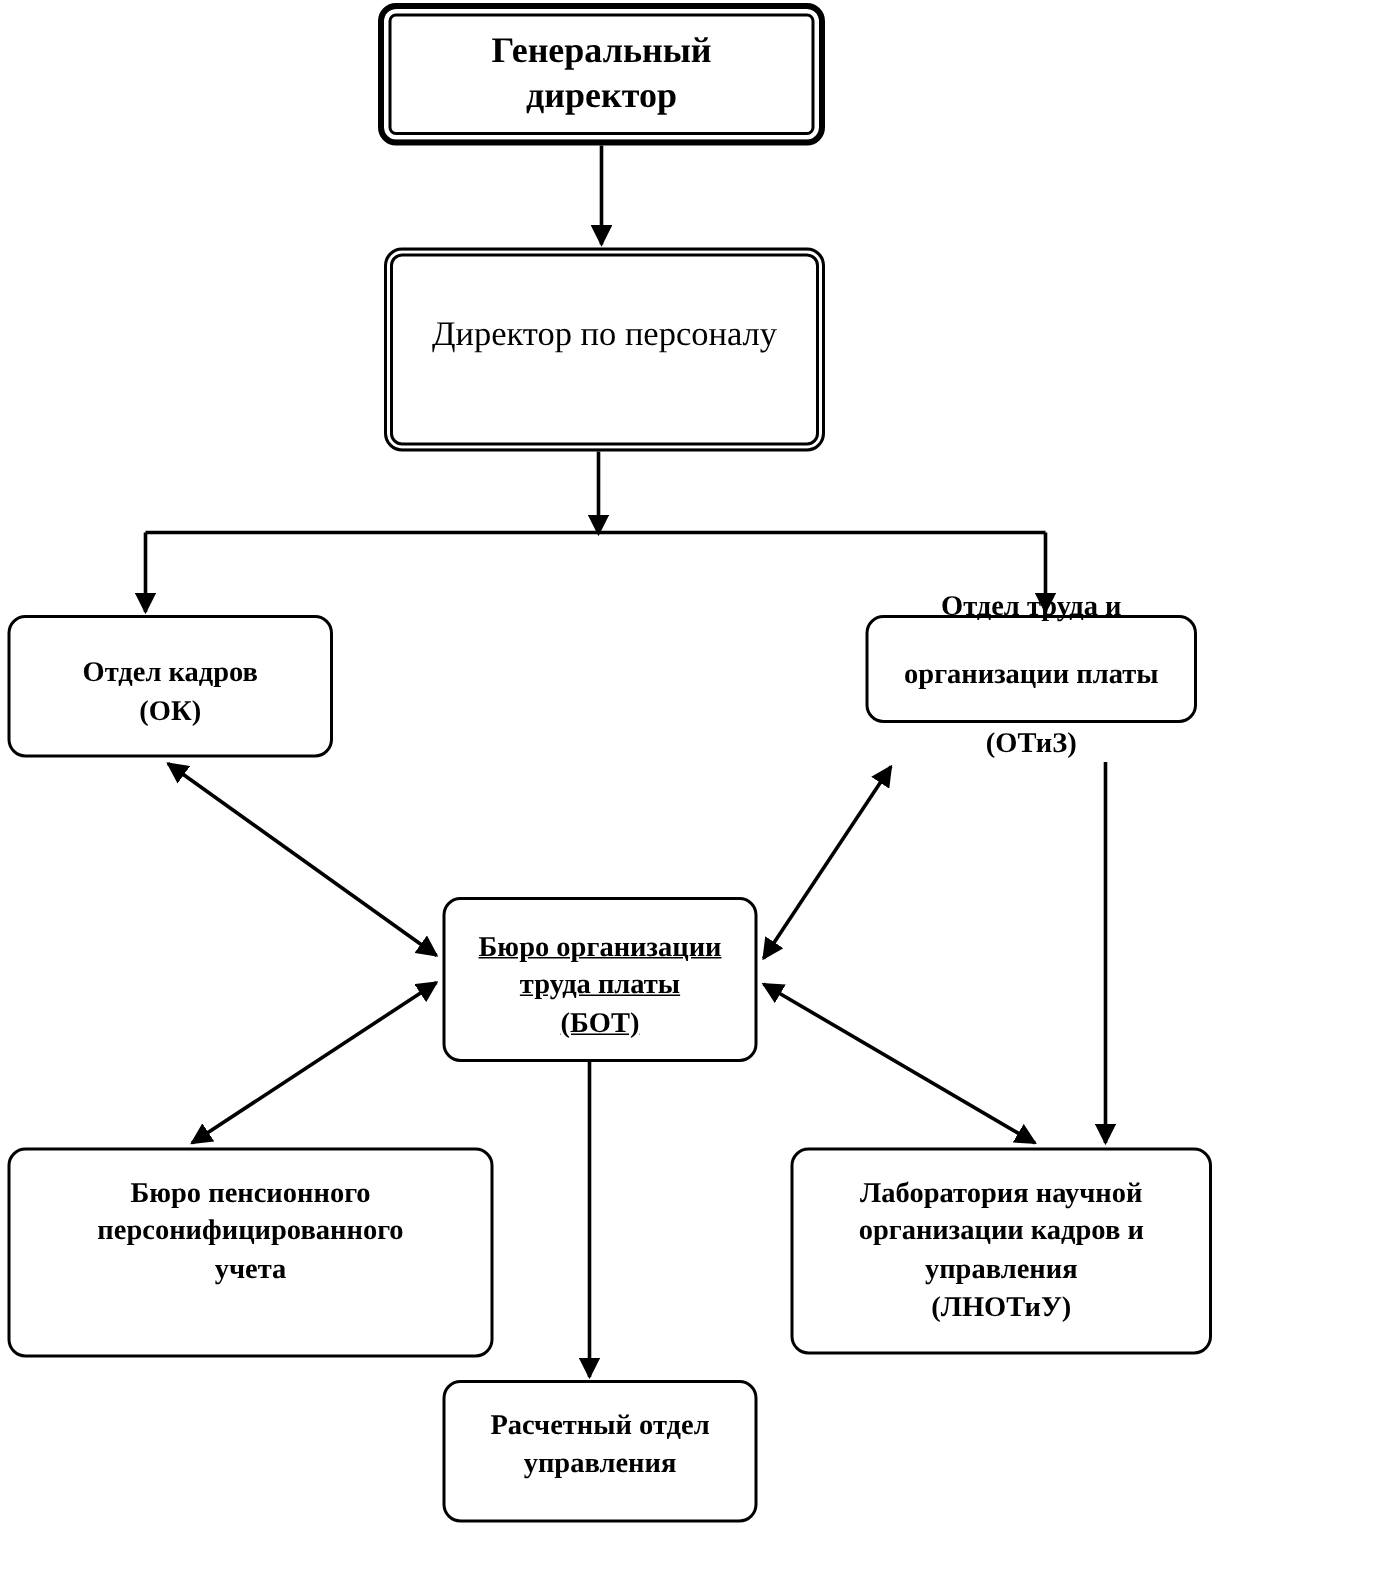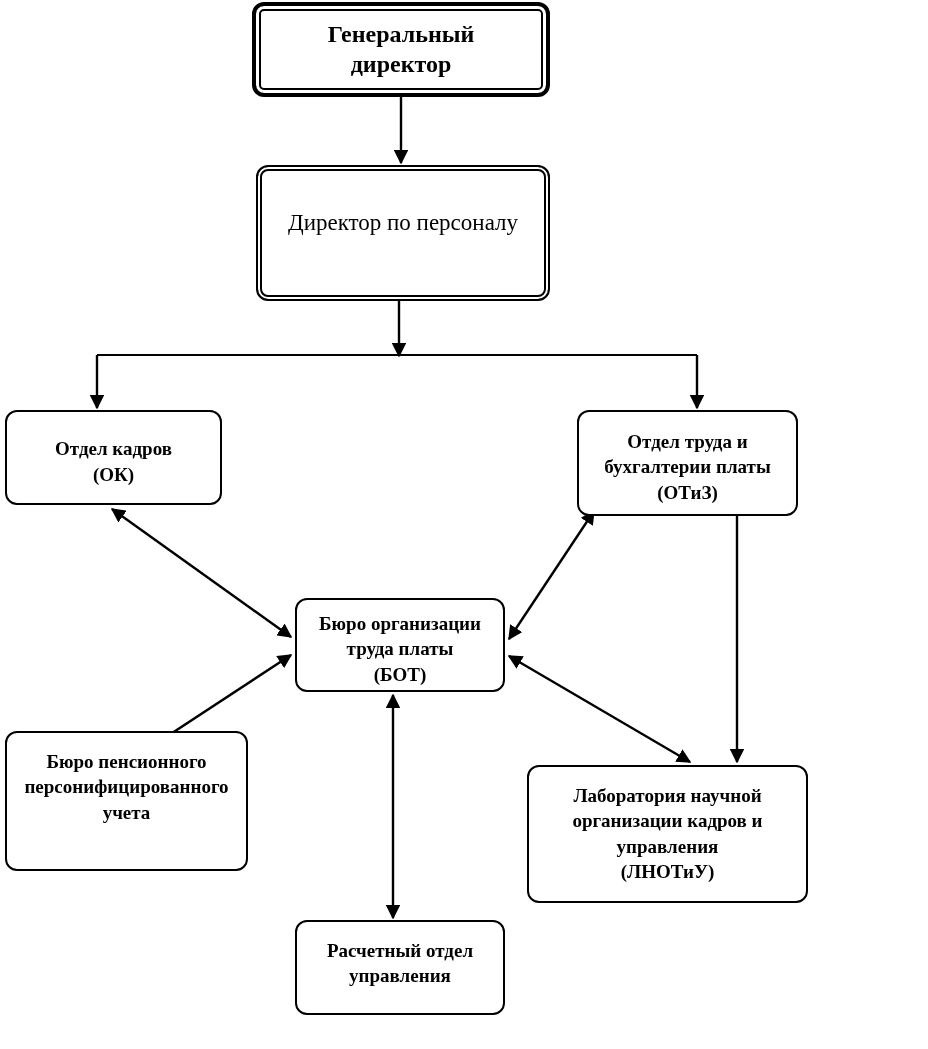--- a/index.html
+++ b/index.html
@@ -145,33 +145,33 @@
 
   <div class="node node-plain center-v" style="left:5px; top:410px; width:217px; height:95px;">
     <span class="line">Отдел кадров</span>
     <span class="line">(ОК)</span>
   </div>
 
   <div class="node node-double" style="left:256px; top:165px; width:294px; height:136px;">
     <span class="line">Директор по персоналу</span>
   </div>
 
-  <div class="node node-plain center-v" style="left:577px; top:410px; width:221px; height:106px;">
+  <div class="node node-plain center-v" style="left:577px; top:410px; width:221px; height:72px;gap:20px;">
     <span class="line">Отдел труда и</span>
-    <span class="line">бухгалтерии платы</span>
+    <span class="line">организации платы</span>
     <span class="line">(ОТиЗ)</span>
   </div>
 
-  <div class="node node-plain center-v" style="left:295px; top:598px; width:210px; height:94px;">
+  <div class="node node-plain center-v" style="left:295px; top:598px; width:210px; height:110px;text-decoration:underline;">
     <span class="line">Бюро организации</span>
     <span class="line">труда платы</span>
     <span class="line">(БОТ)</span>
   </div>
 
-  <div class="node node-plain" style="left:5px; top:731px; width:243px; height:140px;">
+  <div class="node node-plain" style="left:5px; top:765px; width:324px; height:140px;">
     <span class="line">Бюро пенсионного</span>
     <span class="line">персонифицированного</span>
     <span class="line">учета</span>
   </div>
 
   <div class="node node-plain" style="left:527px; top:765px; width:281px; height:138px;">
     <span class="line">Лаборатория научной</span>
     <span class="line">организации кадров и</span>
     <span class="line">управления</span>
     <span class="line">(ЛНОТиУ)</span>

